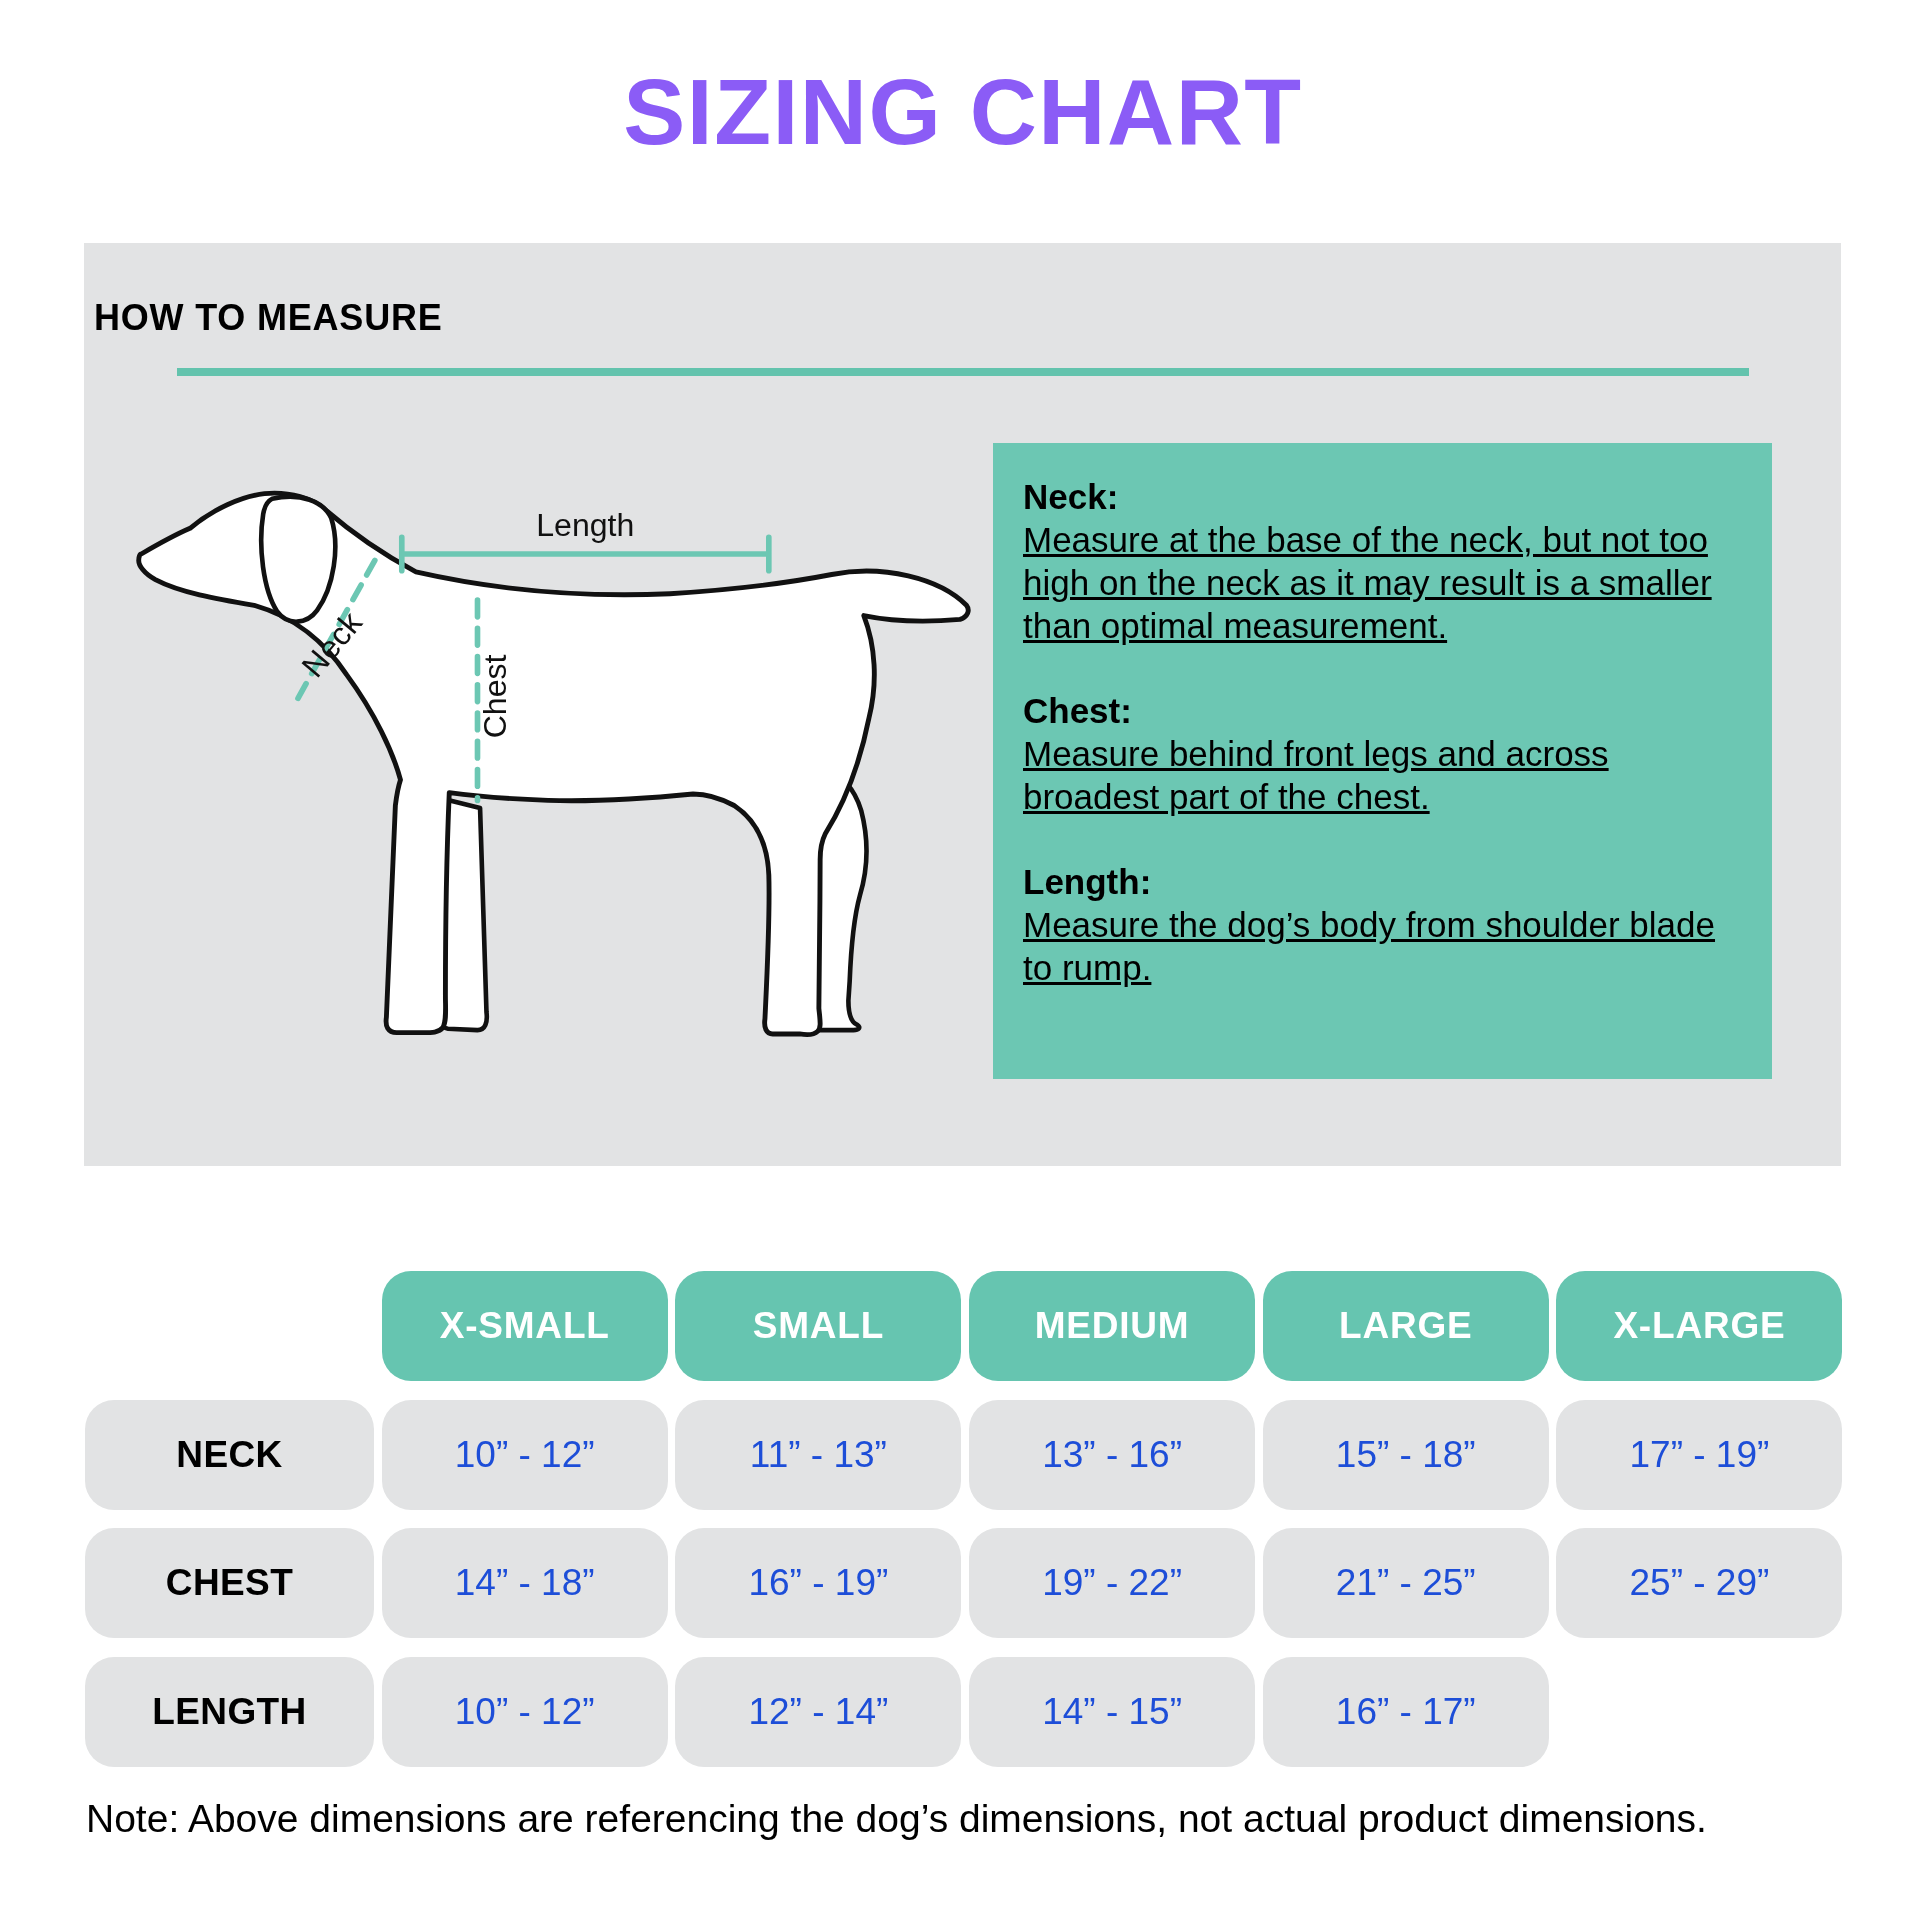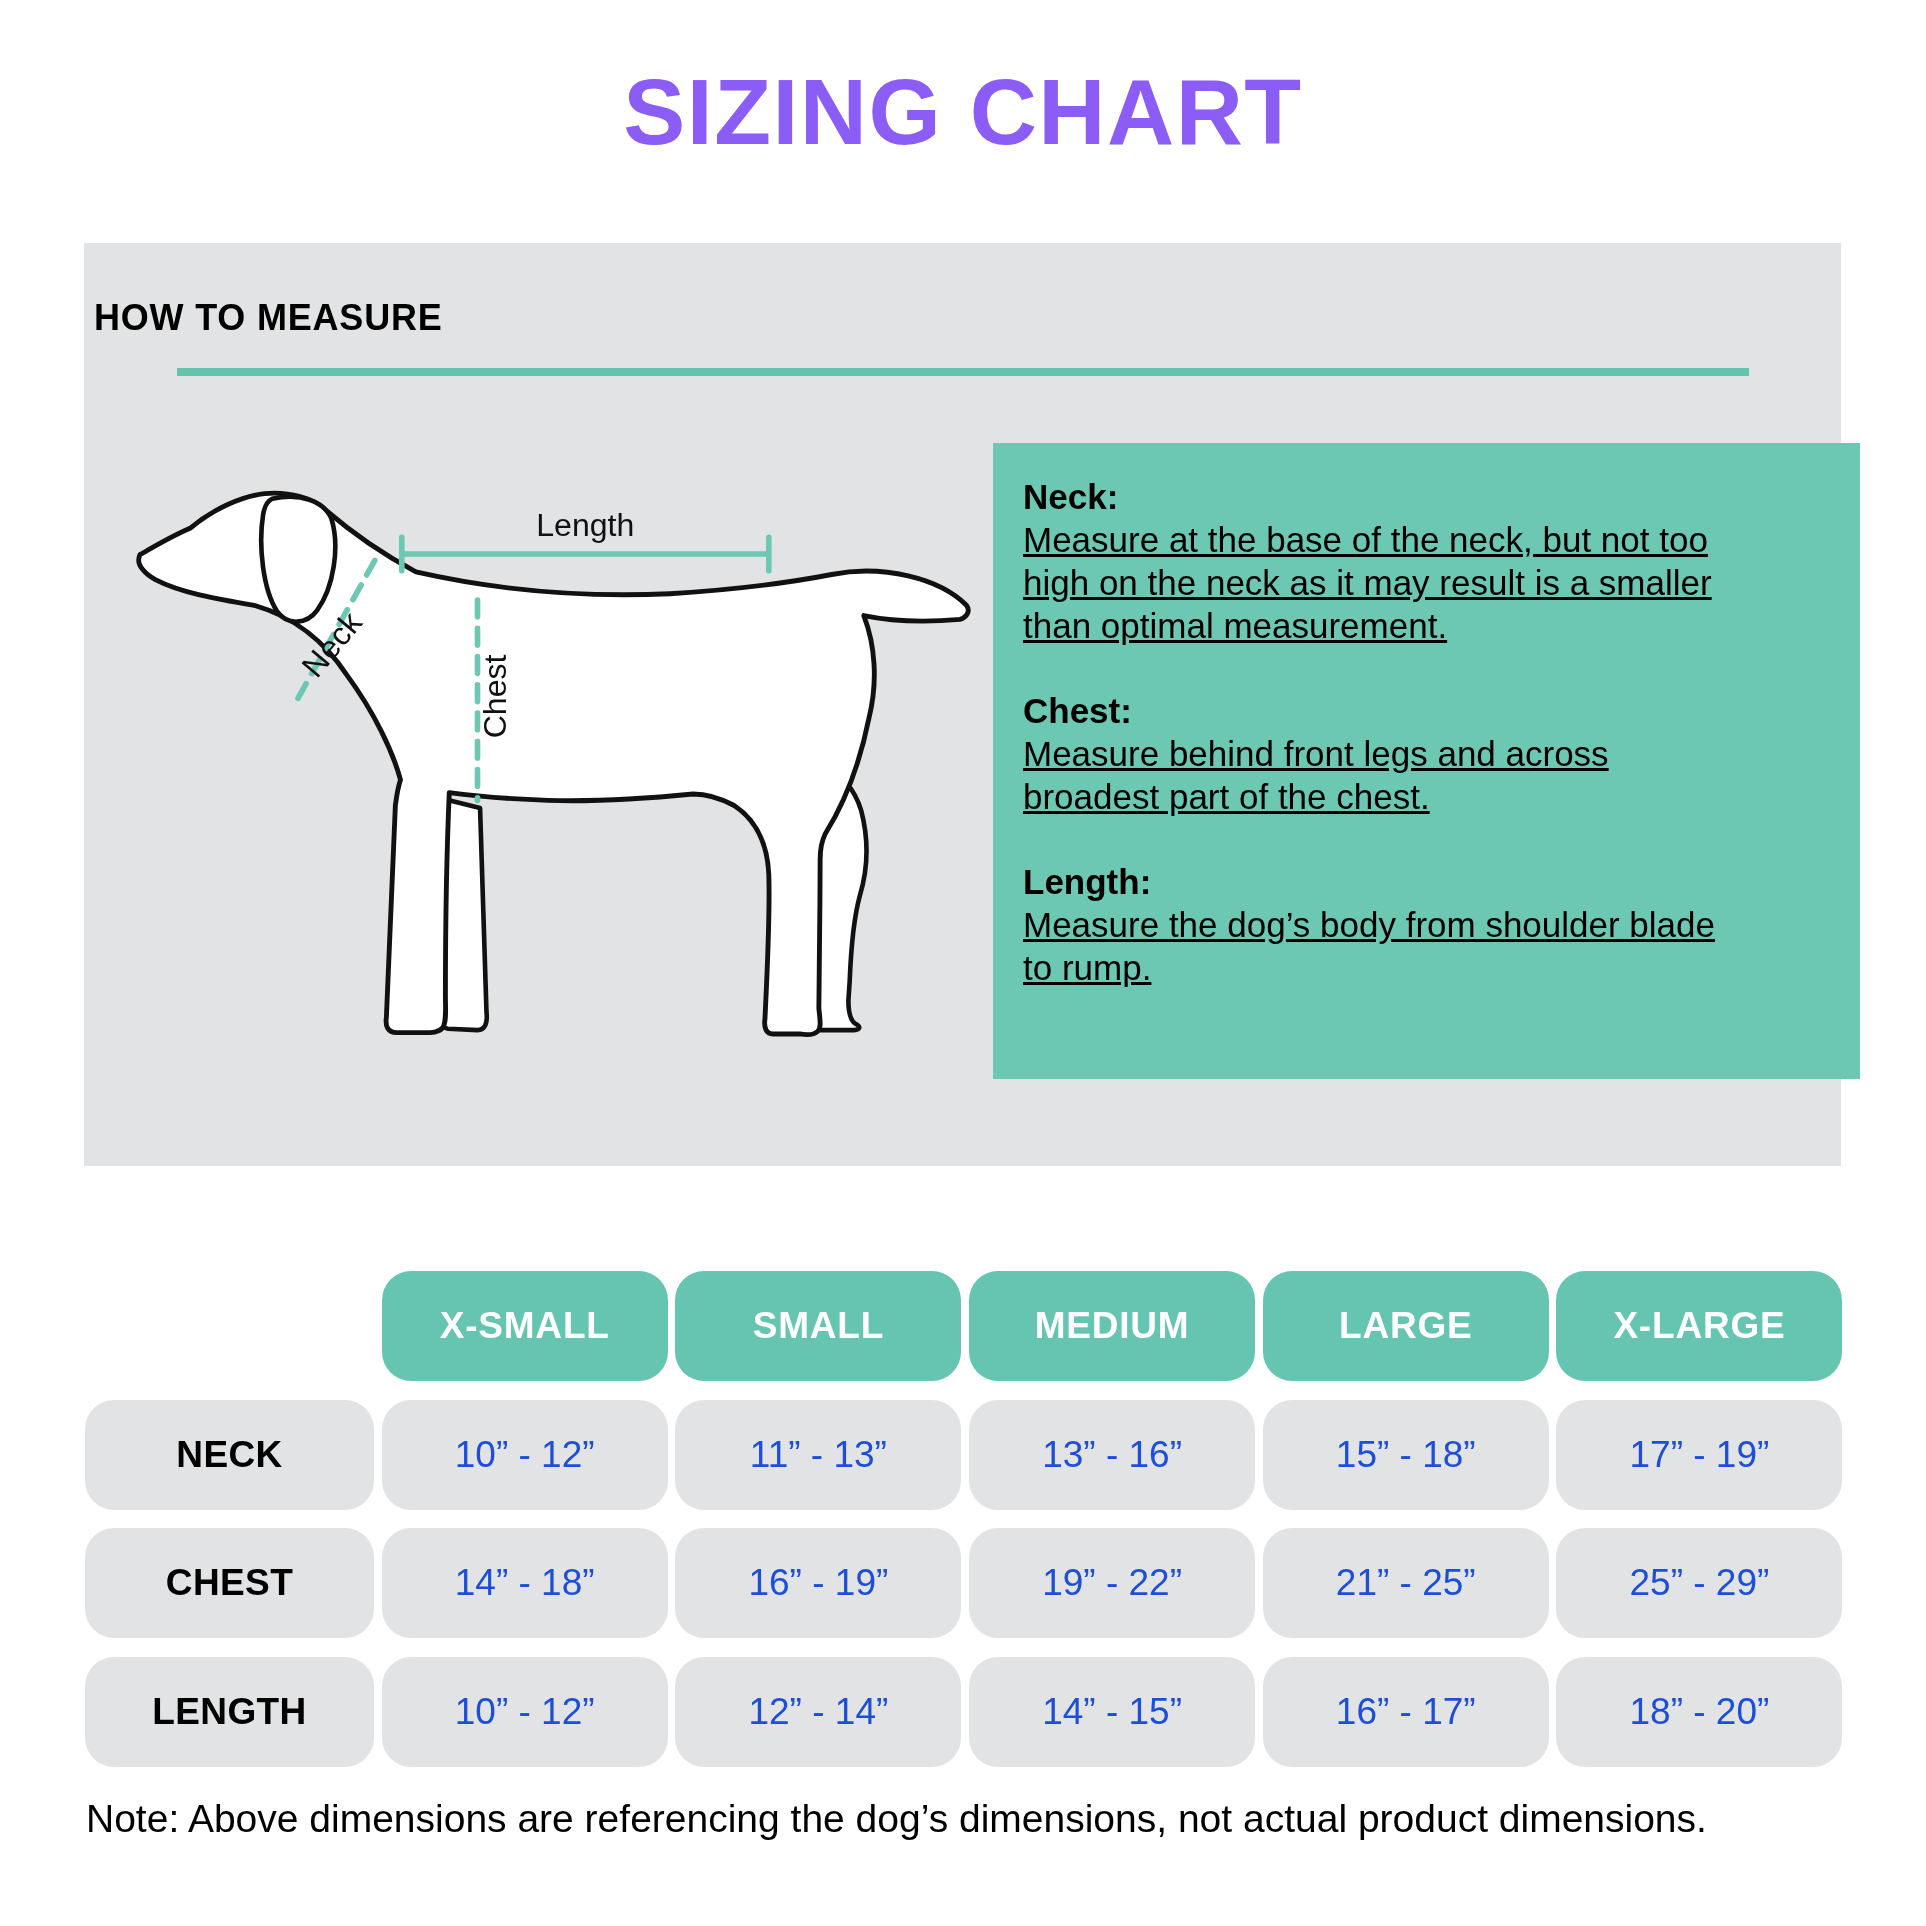--- a/index.html
+++ b/index.html
@@ -49,21 +49,21 @@
     background: #63C3AD;
   }
   .dog-svg {
     position: absolute;
     left: 131px; top: 487px;
     width: 847px; height: 578px;
   }
   .info-box {
     position: absolute;
     left: 993px; top: 443px;
-    width: 867px; height: 636px;
+    width: 779px; height: 636px;
     background: #6CC7B3;
     box-sizing: border-box;
     padding: 32px 27px 0 30px;
   }
   .info-section { margin: 0 0 42px 0; }
   .info-label {
     font-size: 35px;
     font-weight: bold;
     line-height: 43px;
     color: #000;
@@ -224,19 +224,18 @@
     <div class="cell value">16” - 19”</div>
     <div class="cell value">19” - 22”</div>
     <div class="cell value">21” - 25”</div>
     <div class="cell value">25” - 29”</div>
 
     <div class="cell rowlabel">LENGTH</div>
     <div class="cell value">10” - 12”</div>
     <div class="cell value">12” - 14”</div>
     <div class="cell value">14” - 15”</div>
     <div class="cell value">16” - 17”</div>
-    <div class="cell value">18” - 20”</div>
   </div>
 
   <div class="note">Note: Above dimensions are referencing the dog’s dimensions, not actual product dimensions.</div>
 
 </div>
 
 
 </body></html>

